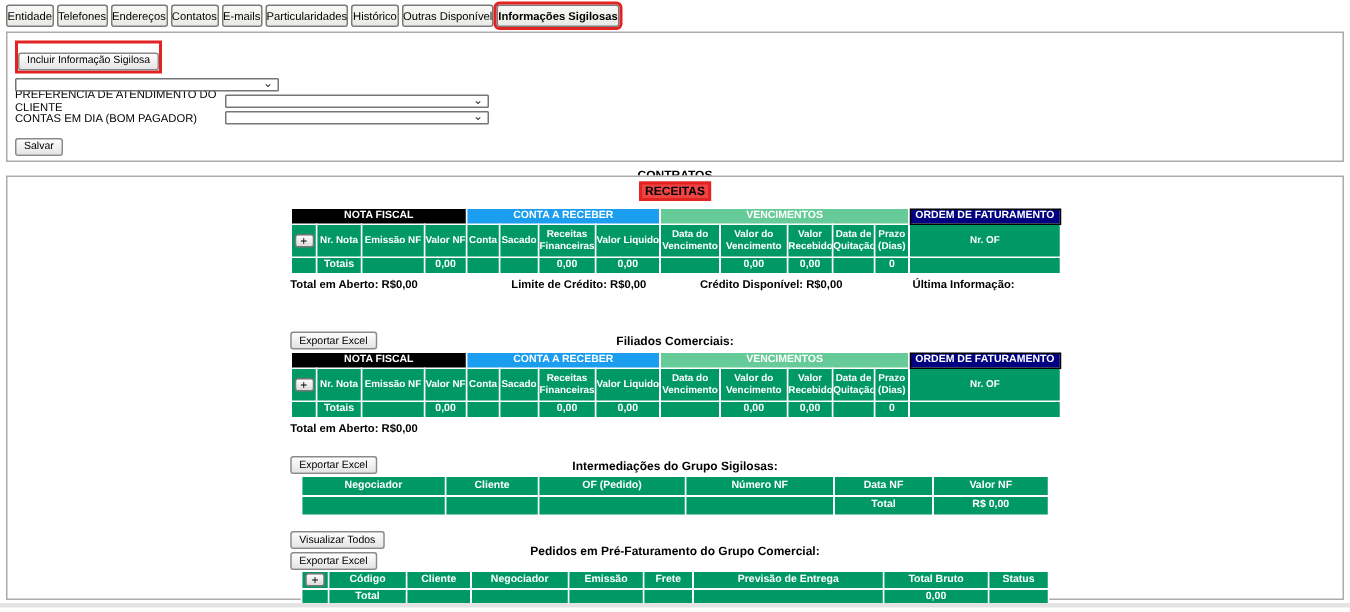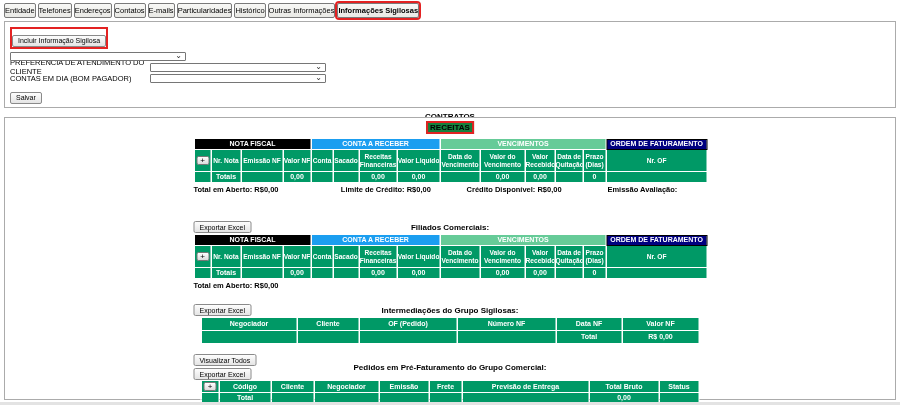--- a/index.html
+++ b/index.html
@@ -24,21 +24,21 @@
          background:linear-gradient(#fdfdfd,#e4e4e4); cursor:pointer; white-space:nowrap; }
   .field-row { display:flex; align-items:center; height:10px; margin-top:1px; }
   .field-label { width:140px; font-size:7.5px; }
   .select { position:relative; width:176px; height:9px; border:1px solid #767676; background:#fff; border-radius:1px; cursor:pointer; }
   .select .chev { position:absolute; right:3px; top:-2px; font-size:8px; color:#333; line-height:9px; }
   .save-row { margin-top:3px; }
   .contratos { text-align:center; font-weight:bold; font-size:8px; margin-top:8px; }
 
   
   .receitas-title { position:absolute; top:3px; left:50%; transform:translateX(-50%);
-                    font-size:8px; font-weight:bold; border:2px solid #e32222; padding:0 2px; background:#15803d; }
+                    font-size:8px; font-weight:bold; border:2px solid #e32222; padding:0 2px; background:#ef4444; }
   .sec { position:absolute; left:50%; transform:translateX(-50%); width:513px; }
   .sec-head { position:relative; height:13px; }
   .sec-head .btn { position:absolute; left:0; top:0; }
   .sec-heading { text-align:center; font-size:8px; font-weight:bold; line-height:13px; }
 
   table { border-collapse:collapse; table-layout:fixed; width:513px; }
   .tnarrow { width:498px; margin:0 auto; }
   th, td { border:1px solid #fff; color:#fff; font-weight:bold; text-align:center;
            padding:0; overflow:hidden; font-size:6.6px; line-height:1.1; }
   .grow td { height:11px; font-size:7px; }
@@ -67,21 +67,21 @@
 <div class="stage">
 
   <div class="tabbar">
     <div class="tab">Entidade</div>
     <div class="tab">Telefones</div>
     <div class="tab">Endereços</div>
     <div class="tab">Contatos</div>
     <div class="tab">E-mails</div>
     <div class="tab">Particularidades</div>
     <div class="tab">Histórico</div>
-    <div class="tab">Outras Informações</div>
+    <div class="tab">Outras Disponível</div>
     <div class="tab active">Informações Sigilosas</div>
   </div>
 
   <div class="box box1">
     <div class="redbox">
       <button class="btn">Incluir Informação Sigilosa</button>
     </div>
     <div class="field-row">
       <div class="select">
         <span class="chev">⌄</span>
@@ -166,21 +166,21 @@
           <td class="bcell"></td>
           <td class="bcell">0</td>
           <td class="bcell"></td>
         </tr>
       </tbody>
         </table>
       <div class="summary4">
         <span>Total em Aberto: R$0,00</span>
         <span>Limite de Crédito: R$0,00</span>
         <span>Crédito Disponível: R$0,00</span>
-        <span>Emissão Avaliação:</span>
+        <span>Última Informação:</span>
       </div>
     </div>
 
     <div class="sec" style="top:103px;">
       <div class="sec-head">
         <button class="btn">Exportar Excel</button>
         <div class="sec-heading">Filiados Comerciais:</div>
       </div>
       <table>
         <colgroup>

